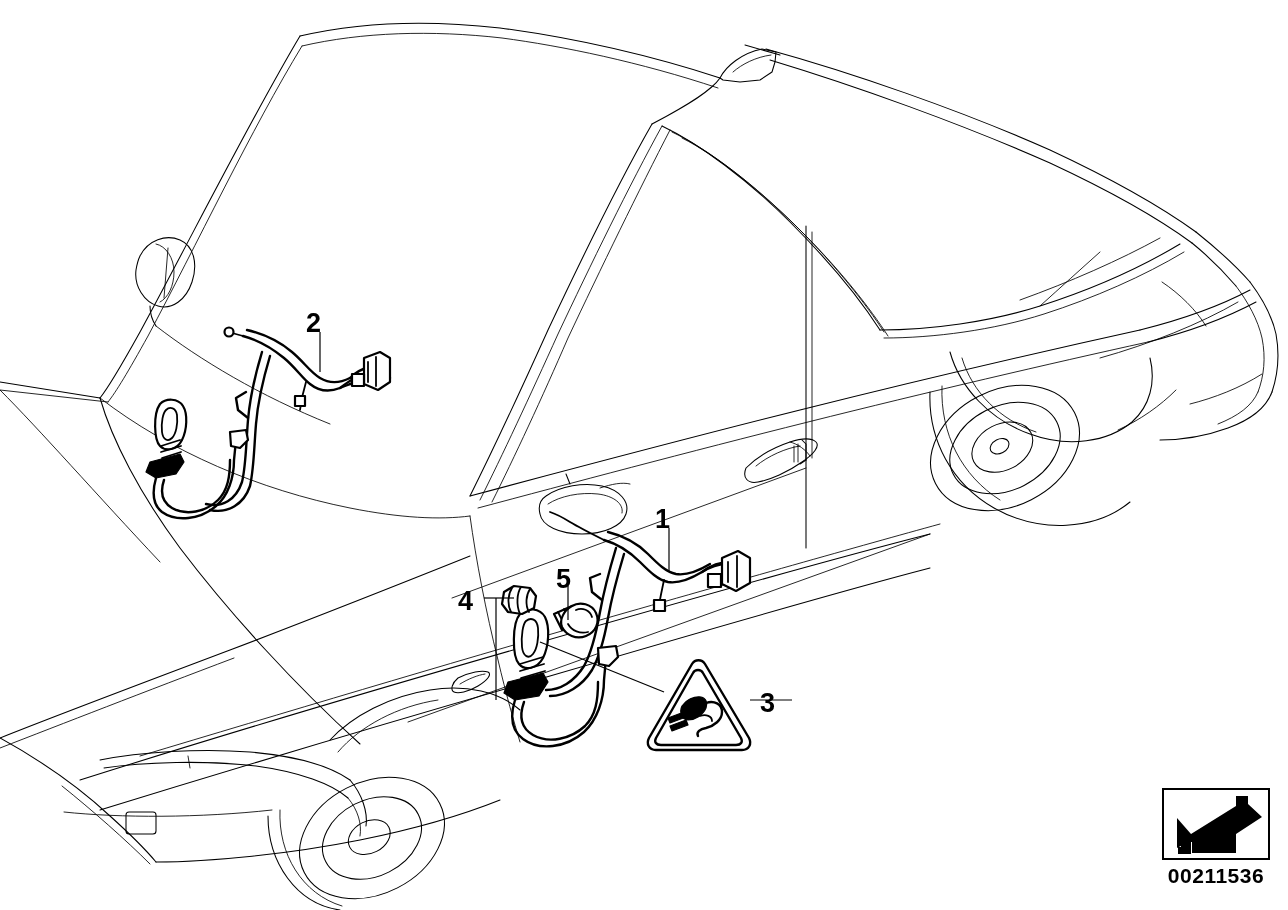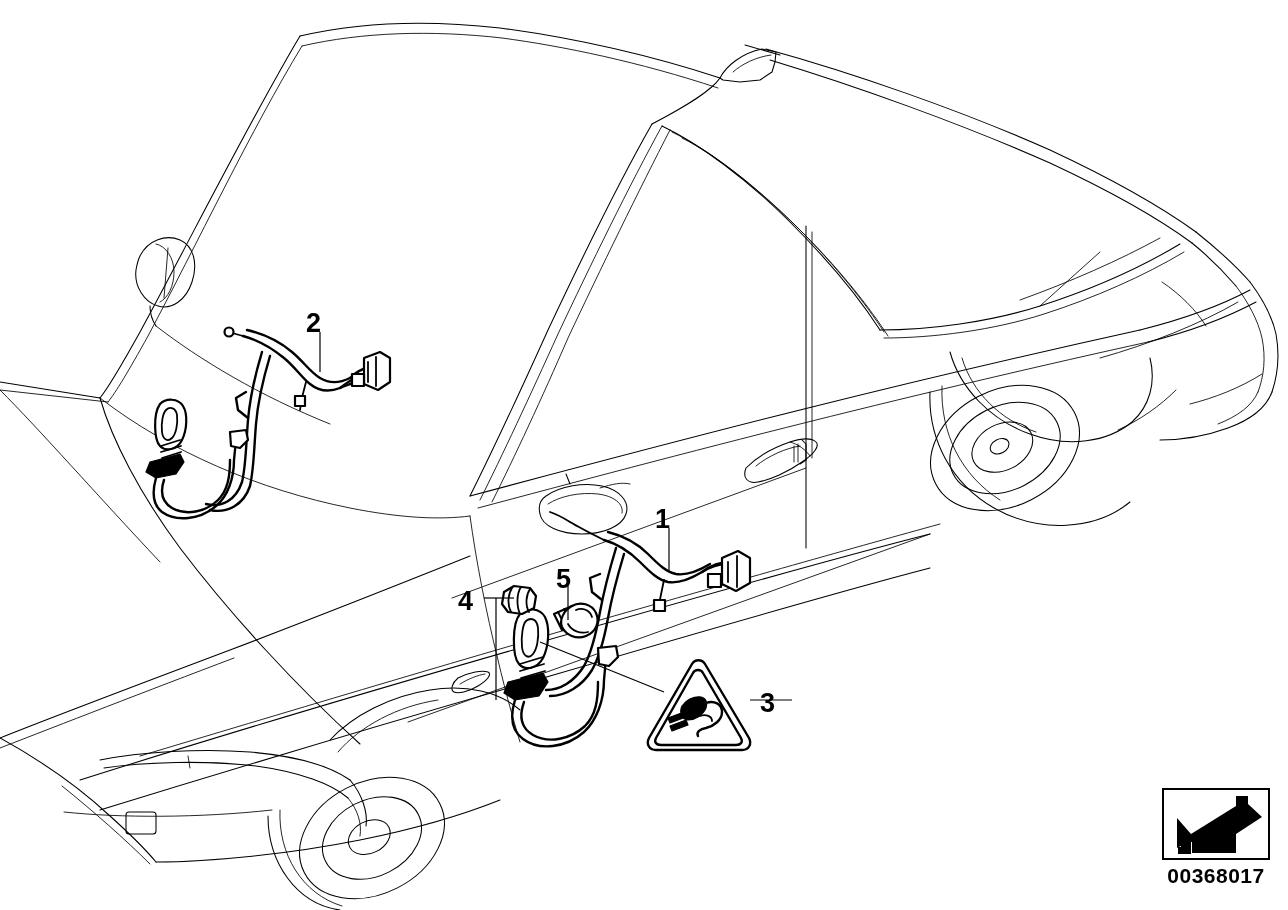--- a/index.html
+++ b/index.html
@@ -417,15 +417,15 @@
     <text class="callout-num" x="458" y="610">4</text>
     <text class="callout-num" x="556" y="588">5</text>
   </svg>
 
   <div class="stamp-box">
     <svg class="stamp-arrow-svg" viewBox="0 0 108 72">
       <path fill="#000000" d="M14 30 L 14 57 L 17 57 L 17 38 L 27 46 L 74 17 L 74 8 L 84 8 L 84 15 L 96 26 L 70 43 L 70 52 L 27 52 L 27 64 L 14 64 Z"></path>
       <path fill="#000000" d="M13 28 L 13 58 L 28 50 L 28 63 L 72 63 L 72 44 L 98 27 L 84 14 L 84 6 L 72 6 L 72 16 L 27 44 Z"></path>
     </svg>
   </div>
-  <div class="stamp-id">00368017</div>
+  <div class="stamp-id">00211536</div>
 
 </div>
 
 </body></html>

